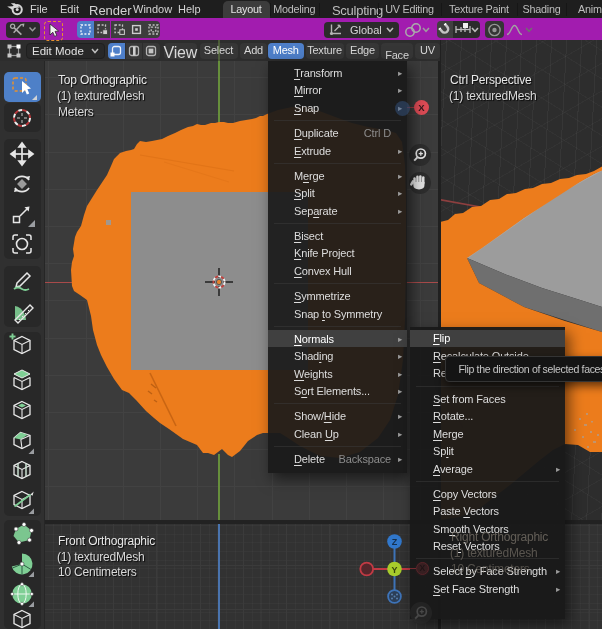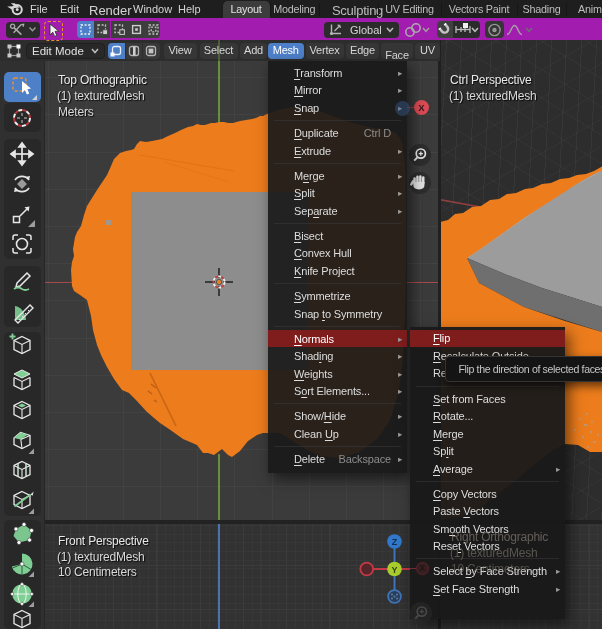--- a/index.html
+++ b/index.html
@@ -7,21 +7,21 @@
 .t{color:#d6d6d6;font-size:12px;white-space:nowrap}
 .vl{font-size:12px;letter-spacing:-0.2px}
 .sh{text-shadow:1px 1px 1px rgba(0,0,0,.85)}
 .mi{display:flex;align-items:center;height:17.5px;padding-left:26px;padding-right:5px;
  font-size:11px;letter-spacing:-0.15px;color:#dddddd;position:relative;white-space:nowrap}
 .mi .sc{margin-left:auto;color:#8d8d8d}
 .mi .ar{width:11px;text-align:right;color:#9b9b9b;font-size:8.5px;flex:none}
 .mi .ne{margin-left:auto}
 .sep{height:1px;background:#3a3a3a;margin:3.33px 6px 3.33px 6px;opacity:.55}
 u{text-decoration-thickness:1px;text-underline-offset:2px}
-.hl{background:#7f1d1d;color:#fff}
+.hl{background:#404040;color:#fff}
 </style></head><body>
 
 <div class="ab" style="left:44px;top:61px;width:394px;height:458.5px;background:#3b3b3b;overflow:hidden">
 <div class="ab" style="left:4.3px;top:0;width:1px;height:459px;background:#424242"></div>
     <div class="ab" style="left:41.5px;top:0;width:1px;height:459px;background:#424242"></div>
     <div class="ab" style="left:78.7px;top:0;width:1px;height:459px;background:#424242"></div>
     <div class="ab" style="left:115.9px;top:0;width:1px;height:459px;background:#424242"></div>
     <div class="ab" style="left:153.1px;top:0;width:1px;height:459px;background:#424242"></div>
     <div class="ab" style="left:190.3px;top:0;width:1px;height:459px;background:#424242"></div>
     <div class="ab" style="left:227.5px;top:0;width:1px;height:459px;background:#424242"></div>
@@ -119,21 +119,21 @@
     <div class="ab" style="left:112.2px;top:0;width:1px;height:106px;background:#3b3b3b"></div>
     <div class="ab" style="left:155.5px;top:0;width:1px;height:106px;background:#3b3b3b"></div>
     <div class="ab" style="left:198.8px;top:0;width:1px;height:106px;background:#3b3b3b"></div>
     <div class="ab" style="left:242.1px;top:0;width:1px;height:106px;background:#3b3b3b"></div>
     <div class="ab" style="left:285.4px;top:0;width:1px;height:106px;background:#3b3b3b"></div>
     <div class="ab" style="left:328.7px;top:0;width:1px;height:106px;background:#3b3b3b"></div>
     <div class="ab" style="left:372.0px;top:0;width:1px;height:106px;background:#3b3b3b"></div>
     <div class="ab" style="left:0;top:41.8px;width:394px;height:1px;background:#3b3b3b"></div>
     <div class="ab" style="left:0;top:85.1px;width:394px;height:1px;background:#3b3b3b"></div>
 <div class="ab" style="left:174.3px;top:0;width:1.4px;height:106px;background:#4a74ae"></div>
-<div class="ab t sh vl" style="left:14px;top:10.5px;color:#e8e8e8">Front Perspective</div>
+<div class="ab t sh vl" style="left:14px;top:10.5px;color:#e8e8e8">Front Orthographic</div>
 <div class="ab t sh vl" style="left:13px;top:26px;color:#d9d9d9">(1) texturedMesh</div>
 <div class="ab t sh vl" style="left:14px;top:41.5px;color:#d9d9d9">10 Centimeters</div>
 <svg class="ab" style="left:308px;top:3px" width="86" height="86" viewBox="0 0 86 86">
 <line x1="42.5" y1="14.5" x2="42.5" y2="69.5" stroke="#3e74b9" stroke-width="2"></line>
 <line x1="14.7" y1="42" x2="70.3" y2="42" stroke="#c23a44" stroke-width="2"></line>
 <circle cx="42.5" cy="14.5" r="7.3" fill="#3178cc"></circle>
 <text x="42.5" y="18" font-size="9" font-weight="bold" fill="#16314f" text-anchor="middle">Z</text>
 <circle cx="14.7" cy="42" r="6.4" fill="#54262b" stroke="#c23a44" stroke-width="1.8"></circle>
 <circle cx="42.5" cy="42" r="7.3" fill="#a8cc2c"></circle>
 <text x="42.5" y="45.5" font-size="9" font-weight="bold" fill="#37430e" text-anchor="middle">Y</text>
@@ -340,29 +340,29 @@
     </svg>
 <svg class="ab" style="left:128px;top:5px" width="12" height="12" viewBox="0 0 12 12">
       <rect x="1.5" y="1.5" width="9" height="9" rx="2" fill="none" stroke="#b4b4b4" stroke-width="1.3"></rect>
       <rect x="5" y="1.5" width="2.6" height="9" fill="#cfcfcf"></rect>
     </svg>
 <svg class="ab" style="left:145px;top:5px" width="12" height="12" viewBox="0 0 12 12">
       <rect x="1.5" y="1.5" width="9" height="9" rx="2" fill="none" stroke="#b4b4b4" stroke-width="1.3"></rect>
       <rect x="3.6" y="3.6" width="4.8" height="4.8" fill="#c4c4c4"></rect>
     </svg>
 <div class="ab" style="left:163.5px;top:2.5px;width:33px;height:16.5px;background:#363636;border-radius:4px"></div>
-    <div class="ab" style="left:163.5px;top:3.5px;width:33px;text-align:center;font-size:11px;letter-spacing:-0.2px;color:#d8d8d8;white-space:nowrap">View</div>
+    <div class="ab" style="left:163.5px;top:3.5px;width:33px;text-align:center;font-size:16px;letter-spacing:-0.2px;color:#d8d8d8;white-space:nowrap">View</div>
 <div class="ab" style="left:199.5px;top:2.5px;width:38px;height:16.5px;background:#363636;border-radius:4px"></div>
     <div class="ab" style="left:199.5px;top:3.5px;width:38px;text-align:center;font-size:11px;letter-spacing:-0.2px;color:#d8d8d8;white-space:nowrap">Select</div>
 <div class="ab" style="left:240px;top:2.5px;width:27px;height:16.5px;background:#363636;border-radius:4px"></div>
     <div class="ab" style="left:240px;top:3.5px;width:27px;text-align:center;font-size:11px;letter-spacing:-0.2px;color:#d8d8d8;white-space:nowrap">Add</div>
 <div class="ab" style="left:268px;top:2.5px;width:35.5px;height:16.5px;background:#4e7fc9;border-radius:4px"></div>
     <div class="ab" style="left:268px;top:3.5px;width:35.5px;text-align:center;font-size:11px;letter-spacing:-0.2px;color:#ffffff;white-space:nowrap">Mesh</div>
 <div class="ab" style="left:305.5px;top:2.5px;width:38px;height:16.5px;background:#363636;border-radius:4px"></div>
-    <div class="ab" style="left:305.5px;top:3.5px;width:38px;text-align:center;font-size:11px;letter-spacing:-0.2px;color:#d8d8d8;white-space:nowrap">Vertex</div>
+    <div class="ab" style="left:305.5px;top:3.5px;width:38px;text-align:center;font-size:11px;letter-spacing:-0.2px;color:#d8d8d8;white-space:nowrap">Texture</div>
 <div class="ab" style="left:346px;top:2.5px;width:33px;height:16.5px;background:#363636;border-radius:4px"></div>
     <div class="ab" style="left:346px;top:3.5px;width:33px;text-align:center;font-size:11px;letter-spacing:-0.2px;color:#d8d8d8;white-space:nowrap">Edge</div>
 <div class="ab" style="left:381px;top:2.5px;width:32px;height:16.5px;background:#363636;border-radius:4px"></div>
     <div class="ab" style="left:381px;top:9px;width:32px;text-align:center;font-size:11px;letter-spacing:-0.2px;color:#d8d8d8;white-space:nowrap">Face</div>
 <div class="ab" style="left:415px;top:2.5px;width:25px;height:16.5px;background:#363636;border-radius:4px"></div>
     <div class="ab" style="left:415px;top:3.5px;width:25px;text-align:center;font-size:11px;letter-spacing:-0.2px;color:#d8d8d8;white-space:nowrap">UV</div>
 <div class="ab" style="left:218.4px;top:0;width:1.4px;height:21px;background:rgba(120,160,70,.4)"></div>
 </div>
 <div class="ab" style="left:0;top:0;width:602px;height:18px;background:#1e1e1e">
 <svg class="ab" style="left:6px;top:1px" width="18" height="15" viewBox="0 0 18 15">
@@ -373,21 +373,21 @@
 <div class="ab" style="left:30px;top:3px;font-size:11px;color:#d4d4d4;white-space:nowrap">File</div>
 <div class="ab" style="left:60px;top:3px;font-size:11px;color:#d4d4d4;white-space:nowrap">Edit</div>
 <div class="ab" style="left:89px;top:3px;font-size:13px;color:#d4d4d4;white-space:nowrap">Render</div>
 <div class="ab" style="left:133px;top:3px;font-size:11px;color:#d4d4d4;white-space:nowrap">Window</div>
 <div class="ab" style="left:178px;top:3px;font-size:11px;color:#d4d4d4;white-space:nowrap">Help</div>
 <div class="ab" style="left:222.5px;top:1px;width:47px;height:17px;background:#3c3c3c;border-radius:5px 5px 0 0"></div>
 <div class="ab" style="left:222.5px;top:2.5px;width:47px;text-align:center;font-size:10.8px;letter-spacing:-0.25px;color:#e4e4e4;white-space:nowrap;overflow:visible">Layout</div>
 <div class="ab" style="left:269.5px;top:2.5px;width:49.5px;text-align:center;font-size:10.8px;letter-spacing:-0.25px;color:#bdbdbd;white-space:nowrap;overflow:visible">Modeling</div>
 <div class="ab" style="left:328px;top:2.5px;width:59px;text-align:center;font-size:13px;letter-spacing:-0.25px;color:#bdbdbd;white-space:nowrap;overflow:visible">Sculpting</div>
 <div class="ab" style="left:378px;top:2.5px;width:63px;text-align:center;font-size:10.8px;letter-spacing:-0.25px;color:#bdbdbd;white-space:nowrap;overflow:visible">UV Editing</div>
-<div class="ab" style="left:441px;top:2.5px;width:76px;text-align:center;font-size:10.8px;letter-spacing:-0.25px;color:#bdbdbd;white-space:nowrap;overflow:visible">Vectors Paint</div>
+<div class="ab" style="left:441px;top:2.5px;width:76px;text-align:center;font-size:10.8px;letter-spacing:-0.25px;color:#bdbdbd;white-space:nowrap;overflow:visible">Texture Paint</div>
 <div class="ab" style="left:517px;top:2.5px;width:49px;text-align:center;font-size:10.8px;letter-spacing:-0.25px;color:#bdbdbd;white-space:nowrap;overflow:visible">Shading</div>
 <div class="ab" style="left:566px;top:2.5px;width:70px;text-align:center;font-size:10.8px;letter-spacing:-0.25px;color:#bdbdbd;white-space:nowrap;overflow:visible">Animation</div>
 <div class="ab" style="left:269.5px;top:3px;width:1px;height:13px;background:#161616"></div>
 <div class="ab" style="left:318.5px;top:3px;width:1px;height:13px;background:#161616"></div>
 <div class="ab" style="left:377.5px;top:3px;width:1px;height:13px;background:#161616"></div>
 <div class="ab" style="left:440.5px;top:3px;width:1px;height:13px;background:#161616"></div>
 <div class="ab" style="left:516.5px;top:3px;width:1px;height:13px;background:#161616"></div>
 <div class="ab" style="left:565.5px;top:3px;width:1px;height:13px;background:#161616"></div>
 </div>
 <div class="ab" style="left:0;top:18px;width:602px;height:22px;background:#a21caf">
@@ -522,26 +522,26 @@
       <span class="ne"></span>
       <span class="ar">▸</span>
     </div>
     <div class="sep"></div>
     <div class="mi">
       <span><u>B</u>isect</span>
       <span class="ne"></span>
       <span class="ar"></span>
     </div>
     <div class="mi">
+      <span><u>K</u>nife Project</span>
+      <span class="ne"></span>
+      <span class="ar"></span>
+    </div>
+    <div class="mi">
       <span><u>C</u>onvex Hull</span>
-      <span class="ne"></span>
-      <span class="ar"></span>
-    </div>
-    <div class="mi">
-      <span><u>K</u>nife Project</span>
       <span class="ne"></span>
       <span class="ar"></span>
     </div>
     <div class="sep"></div>
     <div class="mi">
       <span><u>S</u>ymmetrize</span>
       <span class="ne"></span>
       <span class="ar"></span>
     </div>
     <div class="mi">

